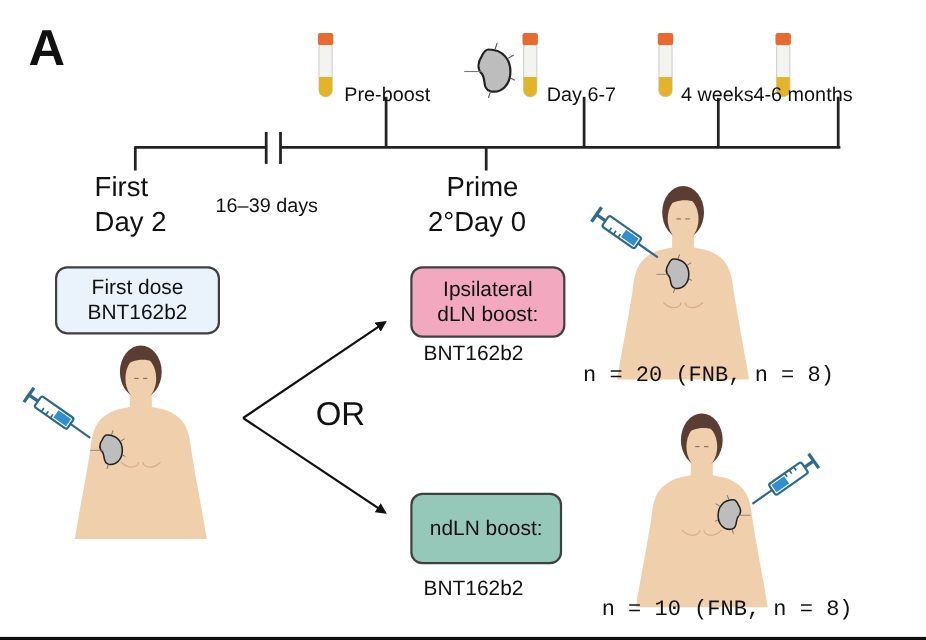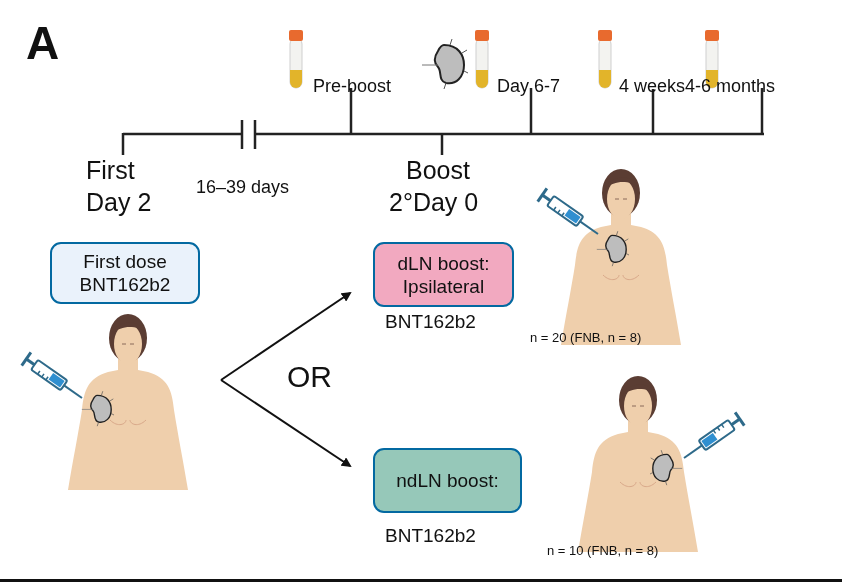--- a/index.html
+++ b/index.html
@@ -2,27 +2,27 @@
 <html><head>
 <meta charset="utf-8">
 <style>
   html, body { margin: 0; padding: 0; background: #ffffff; }
   body { width: 842px; height: 582px; position: relative; overflow: hidden;
          font-family: "Liberation Sans", sans-serif; color: #111; }
   .abs { position: absolute; }
   .panel-letter { left: 26px; top: 20px; font-size: 46px; font-weight: bold; line-height: 1; }
   .tl-label { font-size: 18px; line-height: 1; white-space: nowrap; margin-top: 21px; }
   .big-label { font-size: 25px; line-height: 31px; white-space: nowrap; }
-  .box { border: 2px solid #0369a1; border-radius: 11px; font-size: 19px; line-height: 23px;
+  .box { border: 2px solid #404040; border-radius: 11px; font-size: 19px; line-height: 23px;
          text-align: center; display: flex; flex-direction: column; justify-content: center; box-sizing: border-box; }
   .box-first { left: 50px; top: 242px; width: 150px; height: 62px; background: #eaf2fb; }
   .box-dln { left: 373px; top: 242px; width: 141px; height: 65px; background: #f2a9c0; }
-  .box-ndln { left: 373px; top: 448px; width: 149px; height: 65px; background: #96c8b9; }
+  .box-ndln { left: 373px; top: 448px; width: 138px; height: 65px; background: #96c8b9; }
   .sub { font-size: 19px; white-space: nowrap; }
-  .n-label { font-size: 13px; white-space: nowrap; }
+  .n-label { font-size: 20px; white-space: nowrap; font-family: Liberation Mono, monospace; }
   .or-label { left: 287px; top: 360px; font-size: 30px; }
   svg { position: absolute; left: 0; top: 0; }
   .bottom-rule { left: 0; top: 579px; width: 842px; height: 3px; background: #111; }
 </style>
 </head>
 <body>
 
 <div class="abs panel-letter">A</div>
 
 <svg width="842" height="582">
@@ -109,33 +109,33 @@
 
 <div class="abs tl-label" style="left:313px; top:56px;">Pre-boost</div>
 <div class="abs tl-label" style="left:497px; top:56px;">Day 6-7</div>
 <div class="abs tl-label" style="left:619px; top:56px;">4 weeks</div>
 <div class="abs tl-label" style="left:685px; top:56px;">4-6 months</div>
 
 <div class="abs tl-label" style="left:196px; top:157px;">16–39 days</div>
 
 <div class="abs big-label" style="left:86px; top:155px;">First</div>
 <div class="abs big-label" style="left:86px; top:187px;">Day 2</div>
-<div class="abs big-label" style="left:406px; top:155px;">Boost</div>
+<div class="abs big-label" style="left:406px; top:155px;">Prime</div>
 <div class="abs big-label" style="left:389px; top:187px;">2°Day 0</div>
 
 <div class="abs box box-first">
   <span>First dose</span>
   <span>BNT162b2</span>
 </div>
 
 <div class="abs or-label">OR</div>
 
 <div class="abs box box-dln">
+  <span>Ipsilateral</span>
   <span>dLN boost:</span>
-  <span>Ipsilateral</span>
 </div>
 <div class="abs sub" style="left:385px; top:311px;">BNT162b2</div>
 <div class="abs n-label" style="left:530px; top:330px;">n = 20 (FNB, n = 8)</div>
 
 <div class="abs box box-ndln">
   <span>ndLN boost:</span>
 </div>
 <div class="abs sub" style="left:385px; top:525px;">BNT162b2</div>
 <div class="abs n-label" style="left:533px; top:543px;margin-left:14px;">n = 10 (FNB, n = 8)</div>
 

